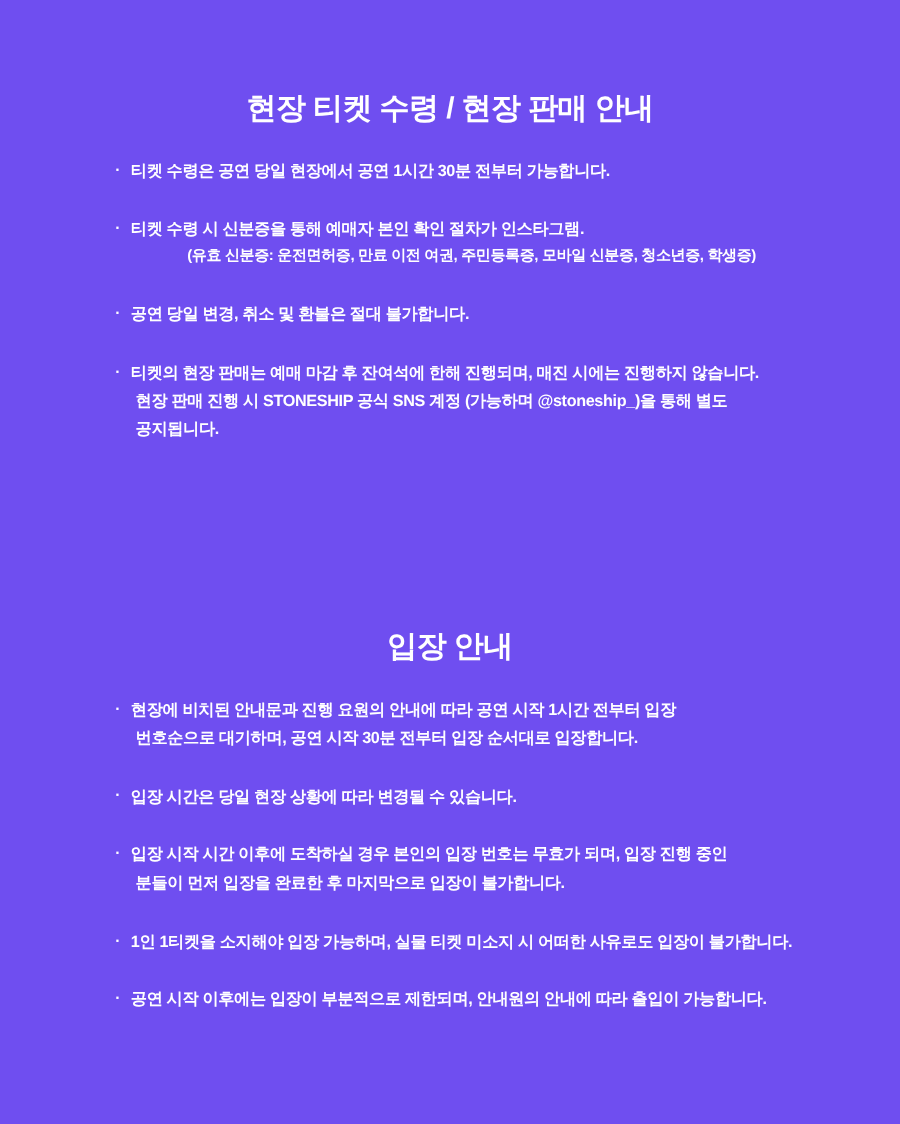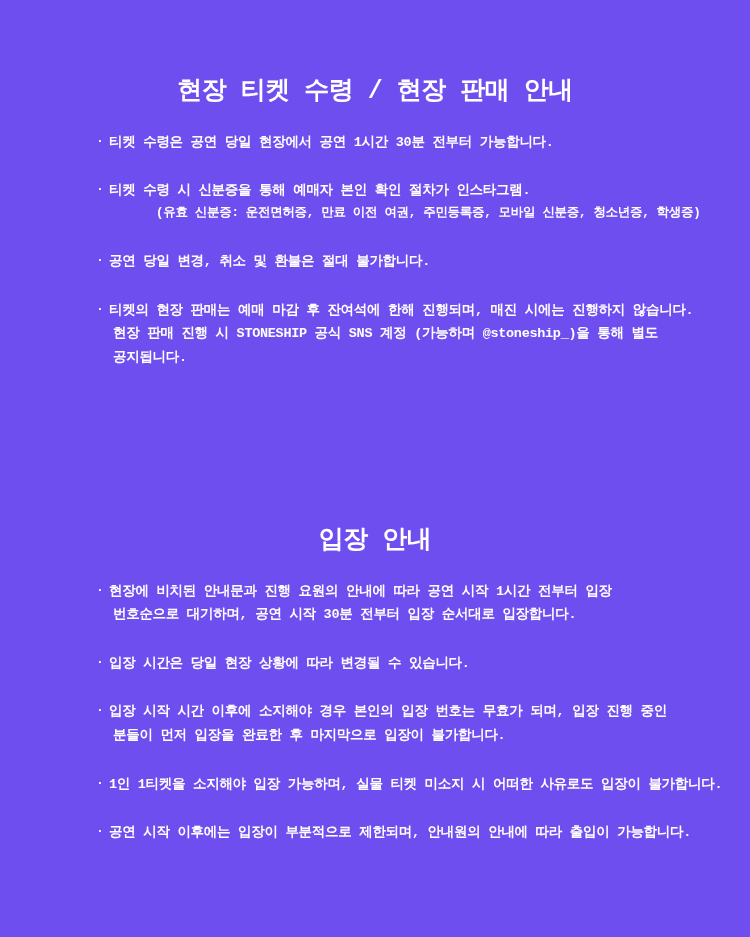--- a/index.html
+++ b/index.html
@@ -15,21 +15,20 @@
     overflow: hidden;
   }
   .page {
     position: relative;
     width: 750px;
     height: 937px;
     box-sizing: border-box;
   }
   .section {
     width: 100%;
-    font-family: Liberation Mono, monospace;
   }
   .section-title {
     text-align: center;
     font-size: 25px;
     font-weight: bold;
     letter-spacing: -0.5px;
     color: #ffffff;
   }
   #section-ticket .section-title {
     padding-top: 56px;
@@ -137,21 +136,21 @@
         <span class="line indent">번호순으로 대기하며, 공연 시작 30분 전부터 입장 순서대로 입장합니다.</span>
       </li>
 
       <li class="bullet-item">
         <span class="dot">·</span>
         <span class="line">입장 시간은 당일 현장 상황에 따라 변경될 수 있습니다.</span>
       </li>
 
       <li class="bullet-item">
         <span class="dot">·</span>
-        <span class="line">입장 시작 시간 이후에 소지해야 경우 본인의 입장 번호는 무효가 되며, 입장 진행 중인</span>
+        <span class="line">입장 시작 시간 이후에 도착하실 경우 본인의 입장 번호는 무효가 되며, 입장 진행 중인</span>
         <span class="line indent">분들이 먼저 입장을 완료한 후 마지막으로 입장이 불가합니다.</span>
       </li>
 
       <li class="bullet-item">
         <span class="dot">·</span>
         <span class="line">1인 1티켓을 소지해야 입장 가능하며, 실물 티켓 미소지 시 어떠한 사유로도 입장이 불가합니다.</span>
       </li>
 
       <li class="bullet-item">
         <span class="dot">·</span>

